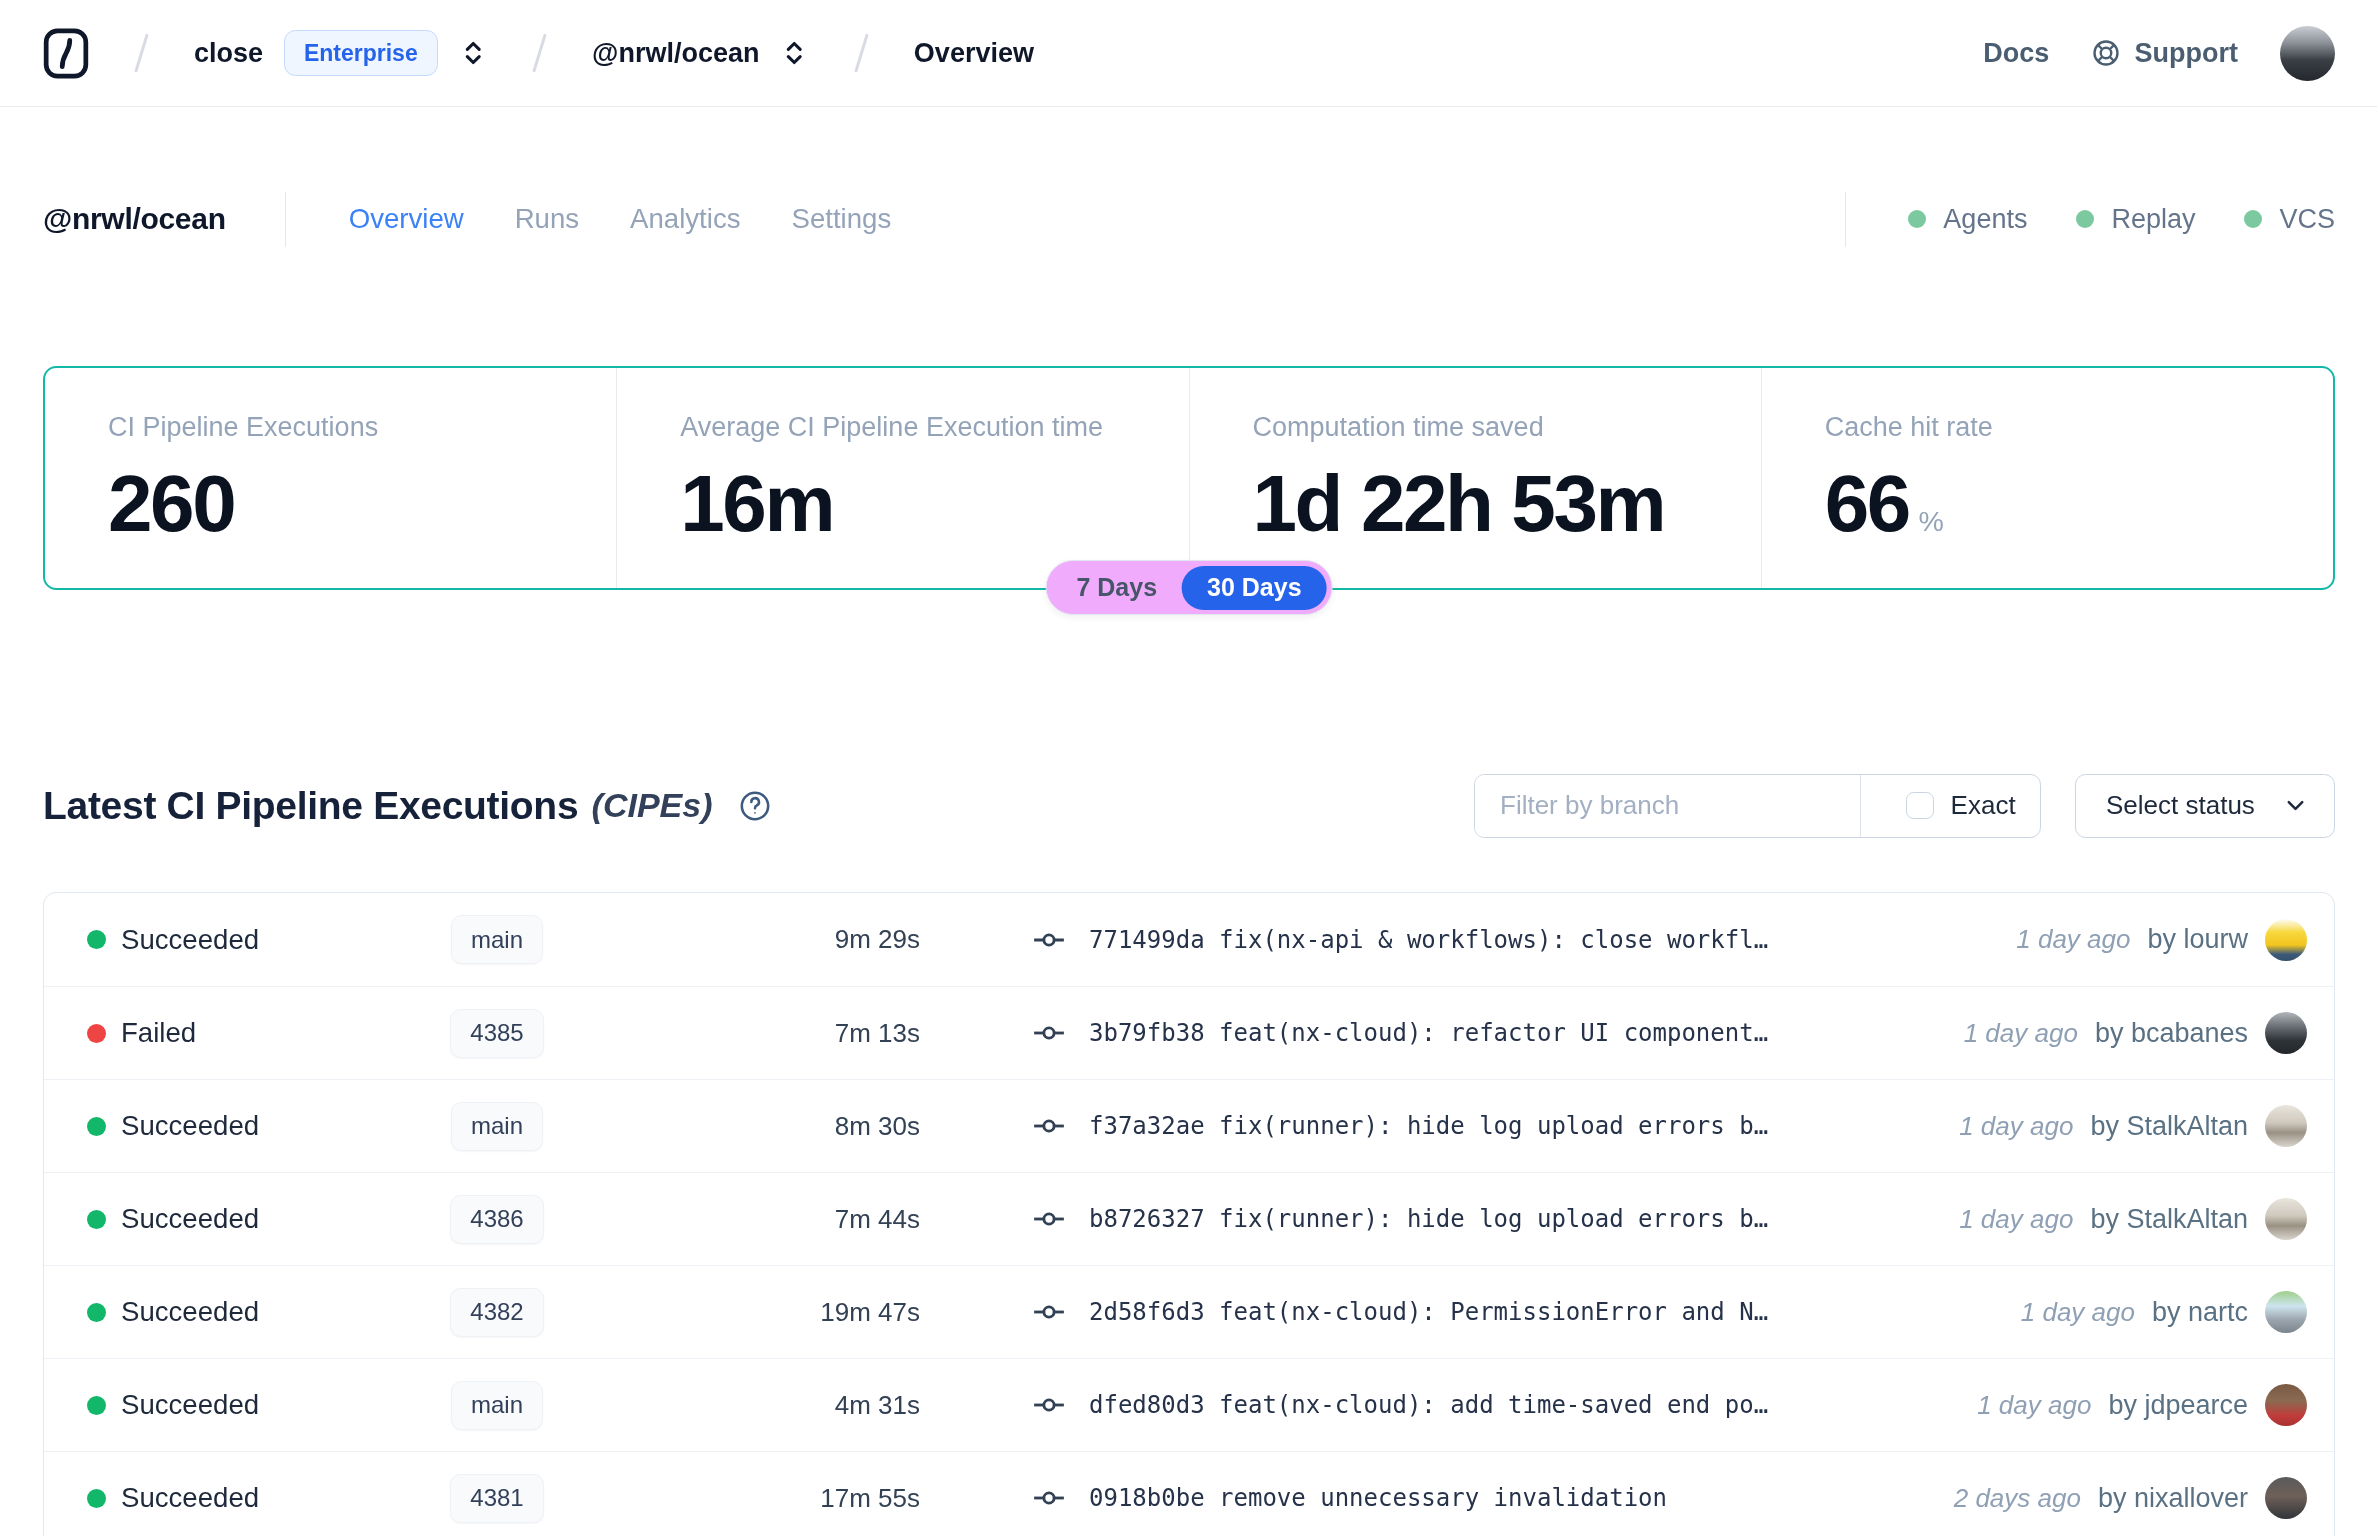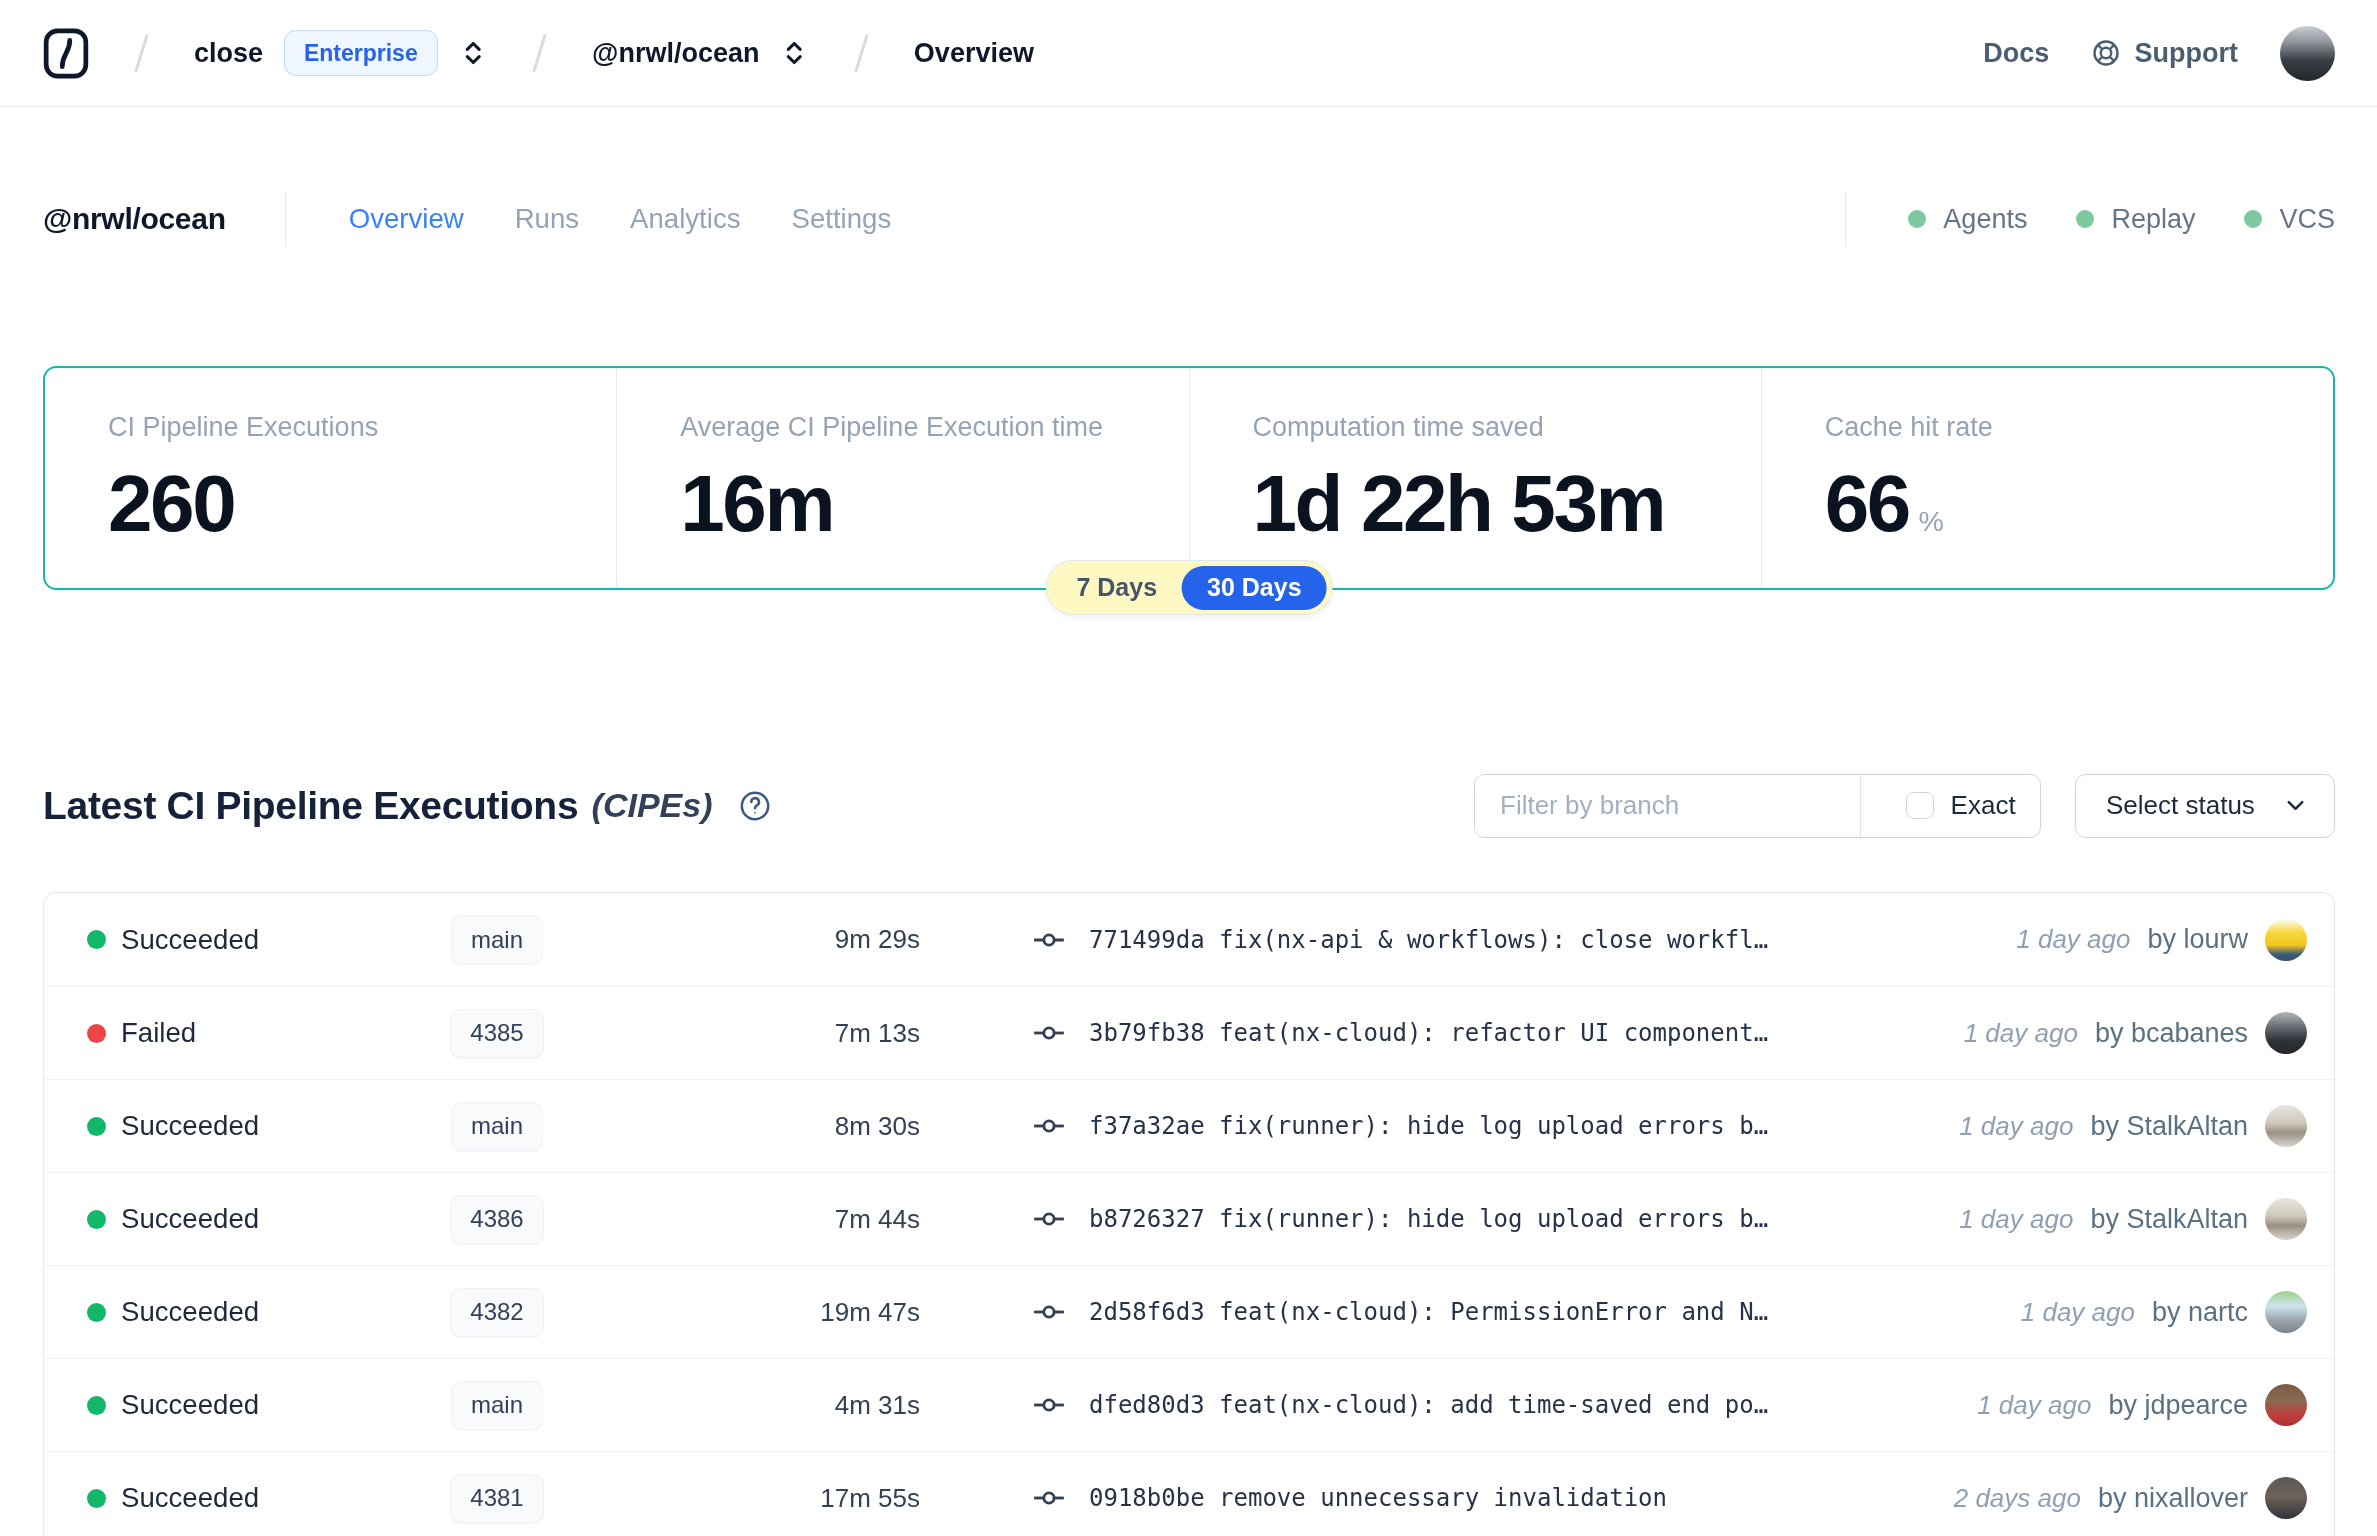--- a/index.html
+++ b/index.html
@@ -43,21 +43,21 @@
   .stats { position:relative; margin:103px 43px 0; height:224px; border:2px solid #14b8a6;
            border-radius:13.3px; display:flex; background:#fff; }
   .stat-cell { flex:1; padding:44px 0 0 63px; }
   .stat-cell + .stat-cell { border-left:1px solid #e7ebf0; }
   .stat-label { font-size:27px; color:#94a3b8; }
   .stat-value { margin-top:21px; font-size:80px; font-weight:700; color:#0b1220;
                 letter-spacing:-2.4px; line-height:1; white-space:nowrap; }
   .stat-suffix { font-size:28.5px; font-weight:400; color:#94a3b8; letter-spacing:0;
                  margin-left:9.5px; }
   .range-toggle { position:absolute; left:50%; bottom:-27px; transform:translateX(-50%);
-                  height:55px; background:#fef9c3; border:1.4px solid #e2e8f0; border-radius:28.5px;
+                  height:55px; background:#f0abfc; border:1.4px solid #e2e8f0; border-radius:28.5px;
                   display:flex; align-items:center; padding:4.8px;
                   box-shadow:0 2.9px 7.6px rgba(15,23,42,.06); }
   .range-opt { font-size:25px; font-weight:600; color:#475569; padding:0 25px; cursor:pointer; }
   .range-opt.active { background:#2563eb; color:#fff; border-radius:23px; height:44px;
                       display:flex; align-items:center; padding:0 25px; }
 
   
   .section-row { margin:183px 43px 0; height:65px; display:flex; align-items:center; }
   .section-title { font-size:39px; font-weight:700; color:#16213a; letter-spacing:-0.3px; }
   .section-suffix { font-size:34px; font-style:italic; font-weight:600; color:#32405a;

